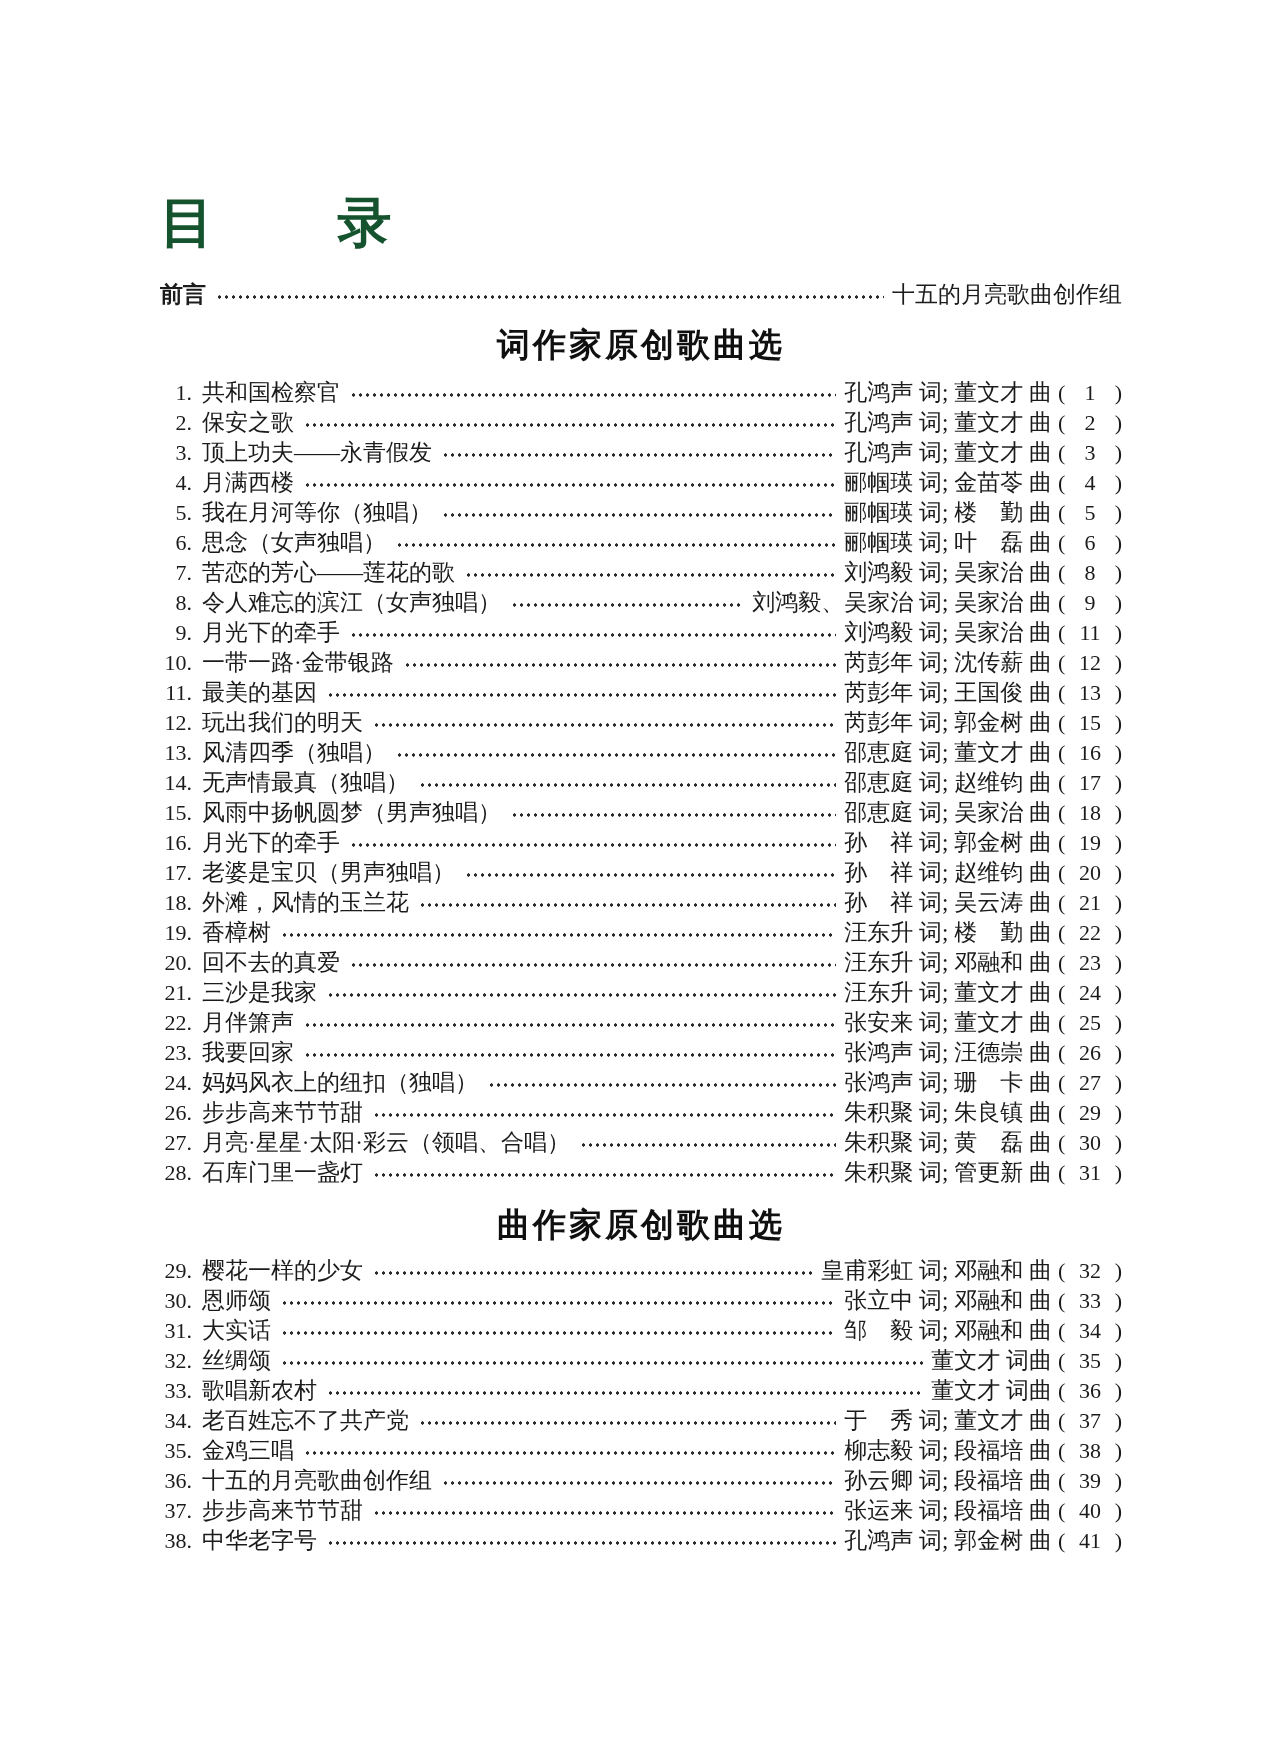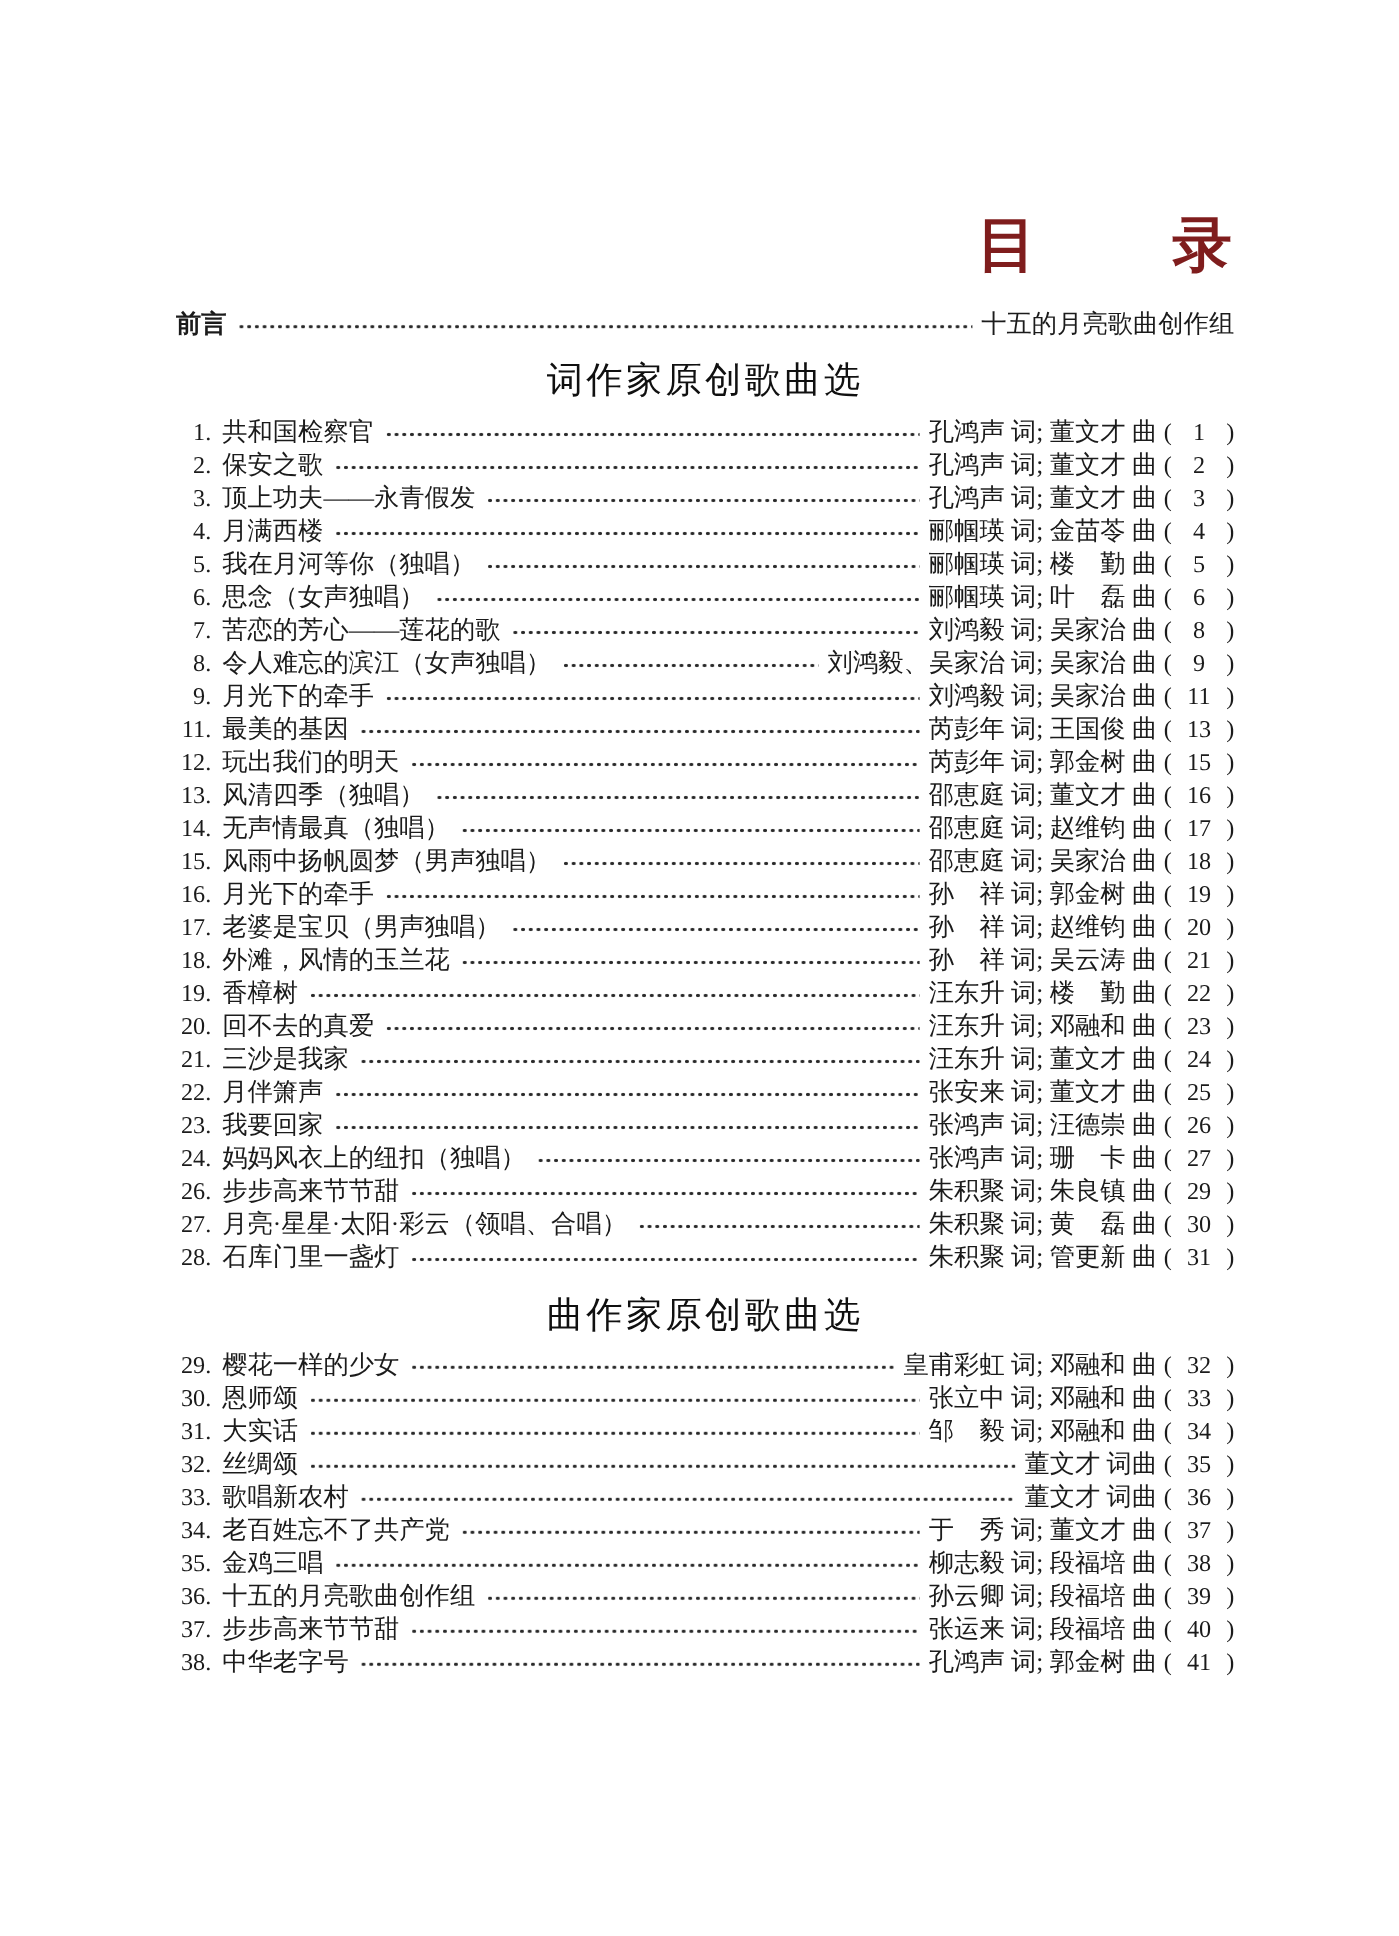--- a/index.html
+++ b/index.html
@@ -16,24 +16,24 @@
     -webkit-font-smoothing: antialiased;
   }
   .content {
     padding: 196px 150px 0 160px; 
   }
   .doc-title {
     margin: 0;
     font-size: 54px;
     line-height: 1;
     font-weight: 700;
-    text-align: right;
+    text-align: left;
     word-spacing: 106px;
     letter-spacing: 2px;
-    color: #7f1d1d;
+    color: #14532d;
   }
   .preface-row {
     margin-top: 30px;
   }
   .row {
     display: flex;
     align-items: baseline;
     line-height: 30px;
     font-size: 23px;
     white-space: nowrap;
@@ -70,21 +70,21 @@
     margin-left: 6px;
     display: flex;
     justify-content: space-between;
     font-size: 22px;
   }
   .pageno::before { content: "("; }
   .pageno::after  { content: ")"; }
   .section-header {
     margin: 16px 0 10px 0;
     font-family: "DejaVu Sans", "Liberation Sans", sans-serif;
-    font-weight: 400;
+    font-weight: 700;
     font-size: 33px;
     line-height: 42px;
     letter-spacing: 3px;
     text-align: center;
     color: #101010;
   }
   .section-header.first { margin-top: 14px; margin-bottom: 12px; }
 </style>
 </head>
 <body>
@@ -168,20 +168,27 @@
   </div>
 
   <div class="row">
     <span class="num">9.</span>
     <span class="song-title">月光下的牵手</span>
     <span class="leader"></span>
     <span class="credit">刘鸿毅 词; 吴家治 曲</span>
     <span class="pageno">11</span>
   </div>
 
+  <div class="row">
+    <span class="num">10.</span>
+    <span class="song-title">一带一路·金带银路</span>
+    <span class="leader"></span>
+    <span class="credit">芮彭年 词; 沈传薪 曲</span>
+    <span class="pageno">12</span>
+  </div>
 
   <div class="row">
     <span class="num">11.</span>
     <span class="song-title">最美的基因</span>
     <span class="leader"></span>
     <span class="credit">芮彭年 词; 王国俊 曲</span>
     <span class="pageno">13</span>
   </div>
 
   <div class="row">

